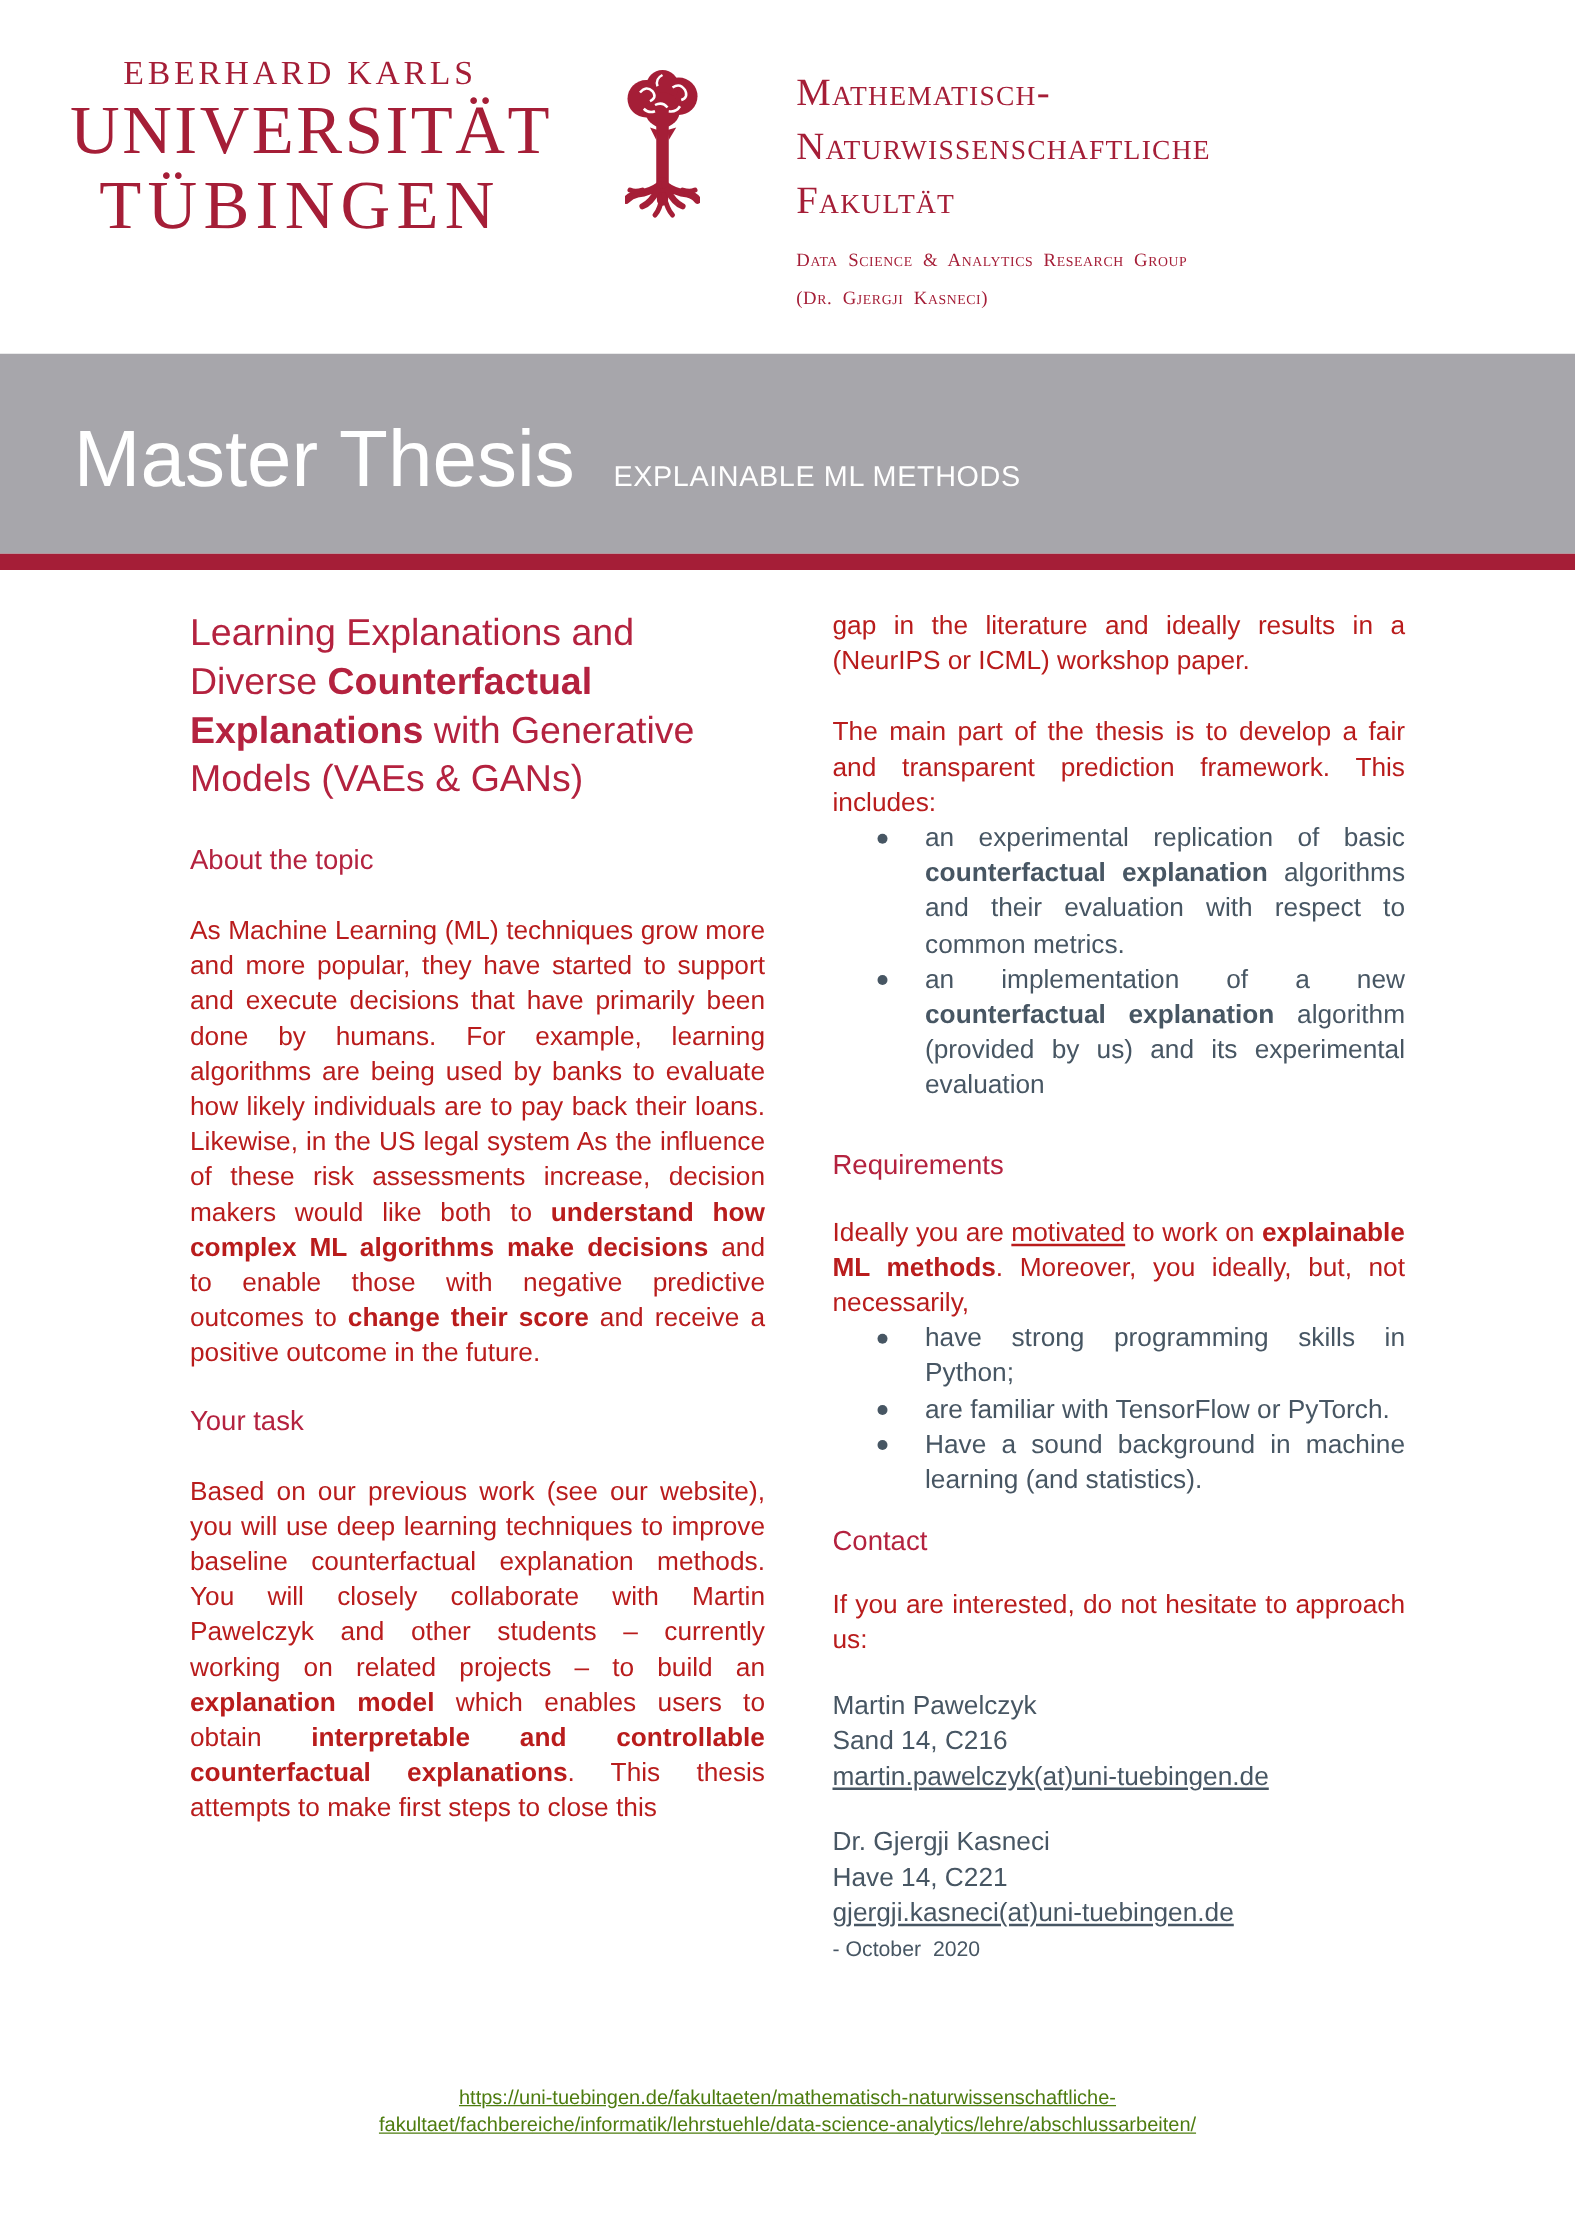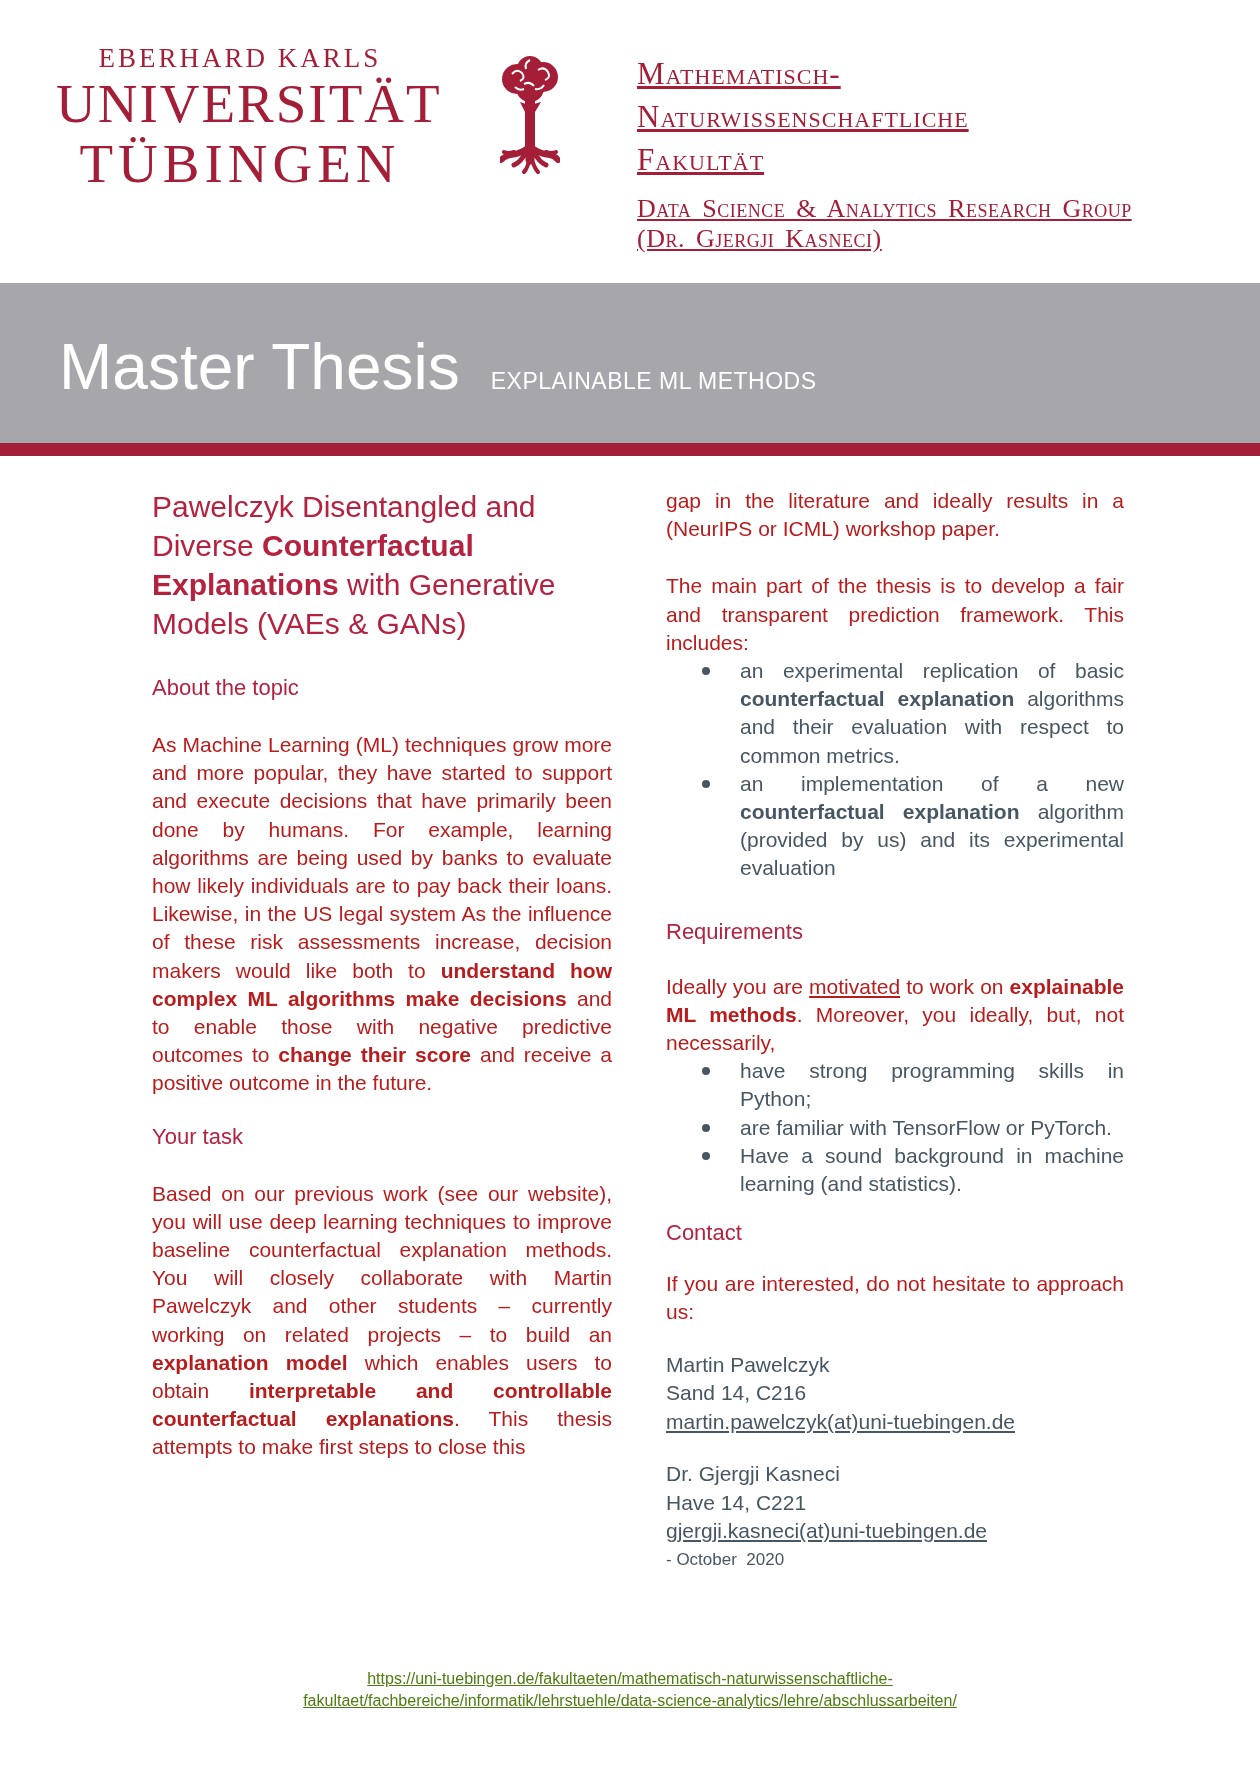--- a/index.html
+++ b/index.html
@@ -11,23 +11,23 @@
   
   #logo-block{position:absolute;left:56px;top:42px;width:368px;text-align:center;
               color:#A51E37;font-family:"Liberation Serif",serif;}
   #logo-line1{font-size:27px;letter-spacing:3px;line-height:32px;}
   #logo-line2{font-size:55px;letter-spacing:2px;line-height:60px;}
   #logo-line3{font-size:55px;letter-spacing:5px;line-height:60px;}
 
   #tree-logo{position:absolute;left:500px;top:52px;width:60px;height:128px;}
 
   #faculty-block{position:absolute;left:637px;top:52px;width:520px;color:#A51E37;
-                 font-family:"Liberation Serif",serif;font-variant:small-caps;text-decoration:underline;}
+                 font-family:"Liberation Serif",serif;font-variant:small-caps;}
   .fac-line{font-size:31px;line-height:43px;letter-spacing:1px;}
-  .group-line{font-size:26px;line-height:30px;letter-spacing:0.5px;word-spacing:4px;}
+  .group-line{font-size:15px;line-height:30px;letter-spacing:0.5px;word-spacing:4px;}
   #group-line1{margin-top:13px;}
 
   
   #banner{position:absolute;left:0;top:283px;width:1260px;height:160px;background:#A7A6AB;
           display:flex;align-items:baseline;padding-left:55px;padding-top:48px;box-sizing:border-box;}
   #banner-title{font-size:64px;line-height:64px;font-weight:normal;color:#ffffff;margin:4px;}
   #banner-subtitle{font-size:23px;color:#ffffff;margin-left:27px;letter-spacing:0.5px;}
   #red-bar{position:absolute;left:0;top:443px;width:1260px;height:13px;background:#A51E37;}
 
   
@@ -110,21 +110,21 @@
     <div class="group-line">(Dr. Gjergji Kasneci)</div>
   </div>
 
   <div id="banner">
     <h1 id="banner-title">Master Thesis</h1>
     <span id="banner-subtitle">EXPLAINABLE ML METHODS</span>
   </div>
   <div id="red-bar"></div>
 
   <div id="col-left">
-    <h2 id="doc-title"><span>Pawelczyk Disentangled and Diverse </span><span class="b">Counterfactual Explanations</span><span> with Generative Models (VAEs &amp; GANs)</span></h2>
+    <h2 id="doc-title"><span>Learning Explanations and Diverse </span><span class="b">Counterfactual Explanations</span><span> with Generative Models (VAEs &amp; GANs)</span></h2>
     <h3 id="about-heading" class="section-heading">About the topic</h3>
     <p id="about-para" class="body-text"><span>As Machine Learning (ML) techniques grow more and more popular, they have started to support and execute decisions that have primarily been done by humans. For example, learning algorithms are being used by banks to evaluate how likely individuals are to pay back their loans. Likewise, in the US legal system As the influence of these risk assessments increase, decision makers would like both to </span><span class="b">understand how complex ML algorithms make decisions</span><span> and to enable those with negative predictive outcomes to </span><span class="b">change their score</span><span> and receive a positive outcome in the future.</span></p>
     <h3 id="task-heading" class="section-heading">Your task</h3>
     <p id="task-para" class="body-text"><span>Based on our previous work (see our website), you will use deep learning techniques to improve baseline counterfactual explanation methods. You will closely collaborate with Martin Pawelczyk and other students – currently working on related projects – to build an </span><span class="b">explanation model</span><span> which enables users to obtain </span><span class="b">interpretable and controllable counterfactual explanations</span><span>. This thesis attempts to make first steps to close this</span></p>
   </div>
 
   <div id="col-right">
     <p id="r-para1" class="body-text">gap in the literature and ideally results in a (NeurIPS or ICML) workshop paper.</p>
     <p id="r-para2" class="body-text">The main part of the thesis is to develop a fair and transparent prediction framework. This includes:</p>
 

